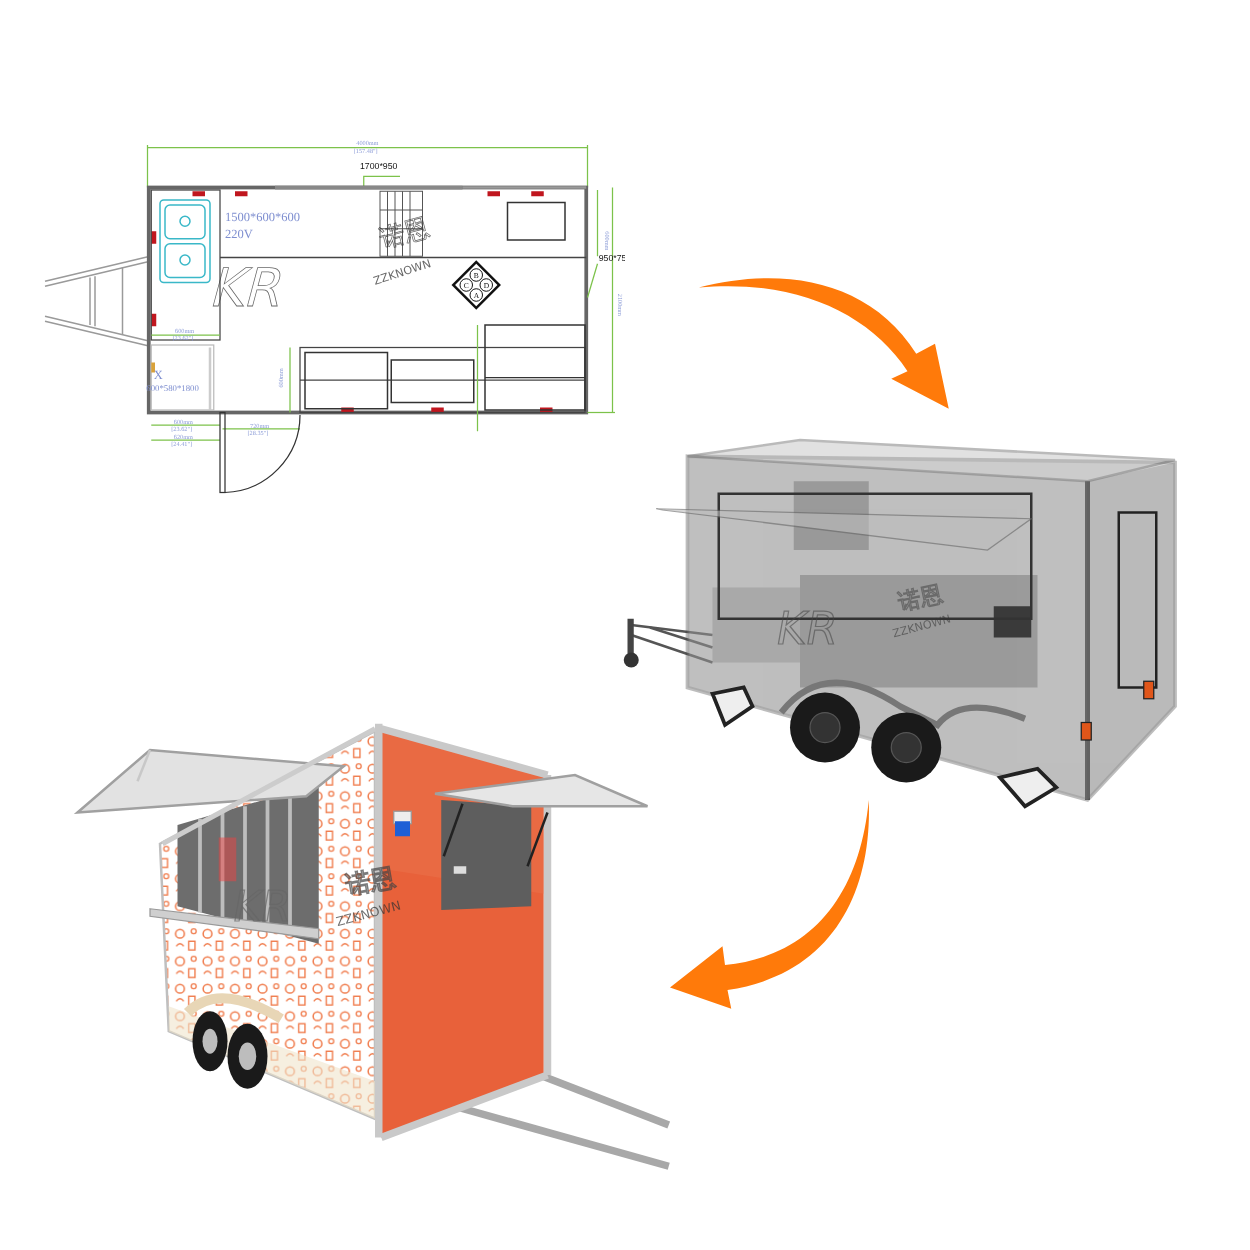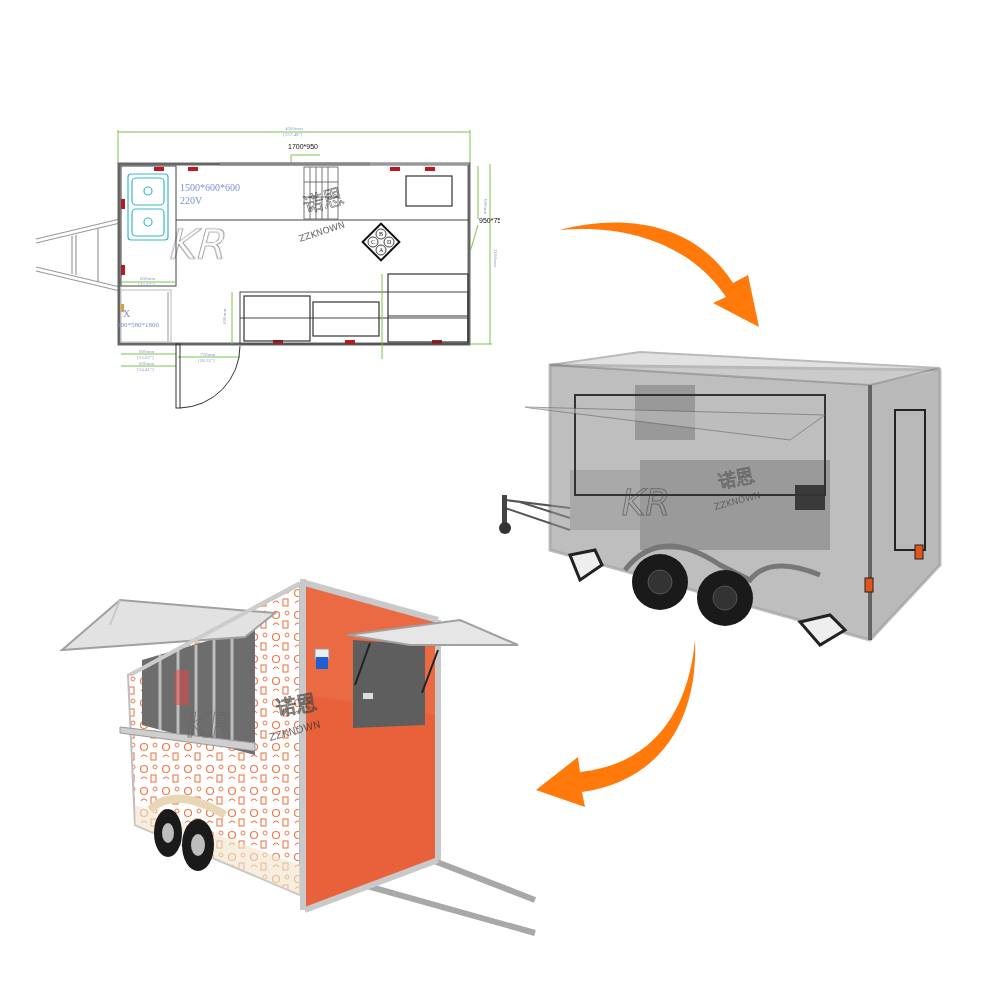--- a/index.html
+++ b/index.html
@@ -6,21 +6,21 @@
   body { width: 1000px; height: 1000px; position: relative; overflow: hidden; font-family: "Liberation Sans", sans-serif; }
   .panel { position: absolute; }
   .dim-text { font-family: "Liberation Serif", serif; fill: #8a9ad6; font-size: 5px; }
   .label-text { font-family: "Liberation Sans", sans-serif; fill: #111; font-size: 7px; }
   .spec-text { font-family: "Liberation Serif", serif; fill: #7f8fd0; font-size: 10px; }
   .wm-text { font-family: "DejaVu Sans", sans-serif; }
 </style>
 </head>
 <body>
 
-<div class="panel" style="left:30px; top:124px; width:470px; height:290px;">
+<div class="panel" style="left:30px; top:110px; width:470px; height:290px;">
   <svg width="470" height="290" viewBox="30 110 470 290">
 
     <g stroke="#9a9a9a" stroke-width="1.2" fill="none">
       <line x1="36" y1="225" x2="120" y2="205"></line>
       <line x1="36" y1="229" x2="120" y2="209"></line>
       <line x1="36" y1="253" x2="120" y2="273"></line>
       <line x1="36" y1="257" x2="120" y2="277"></line>
       <line x1="72" y1="222" x2="72" y2="260"></line>
       <line x1="76" y1="221" x2="76" y2="261"></line>
       <line x1="98" y1="214" x2="98" y2="268"></line>

